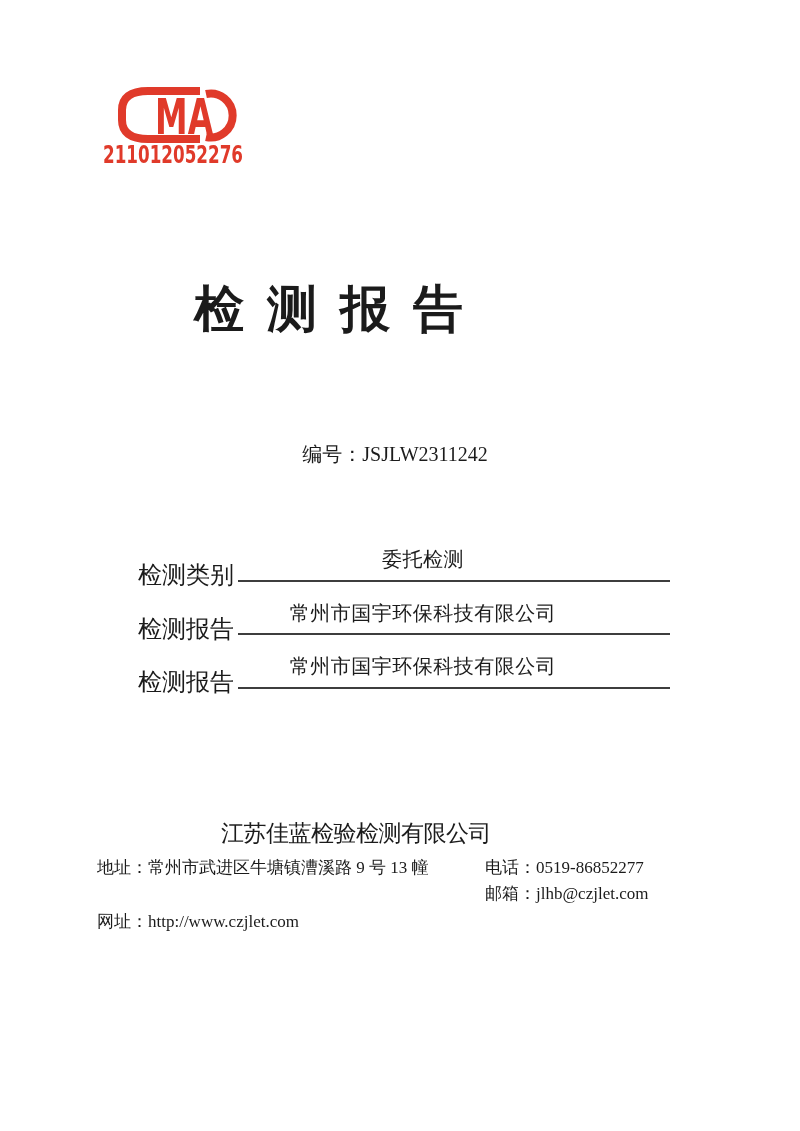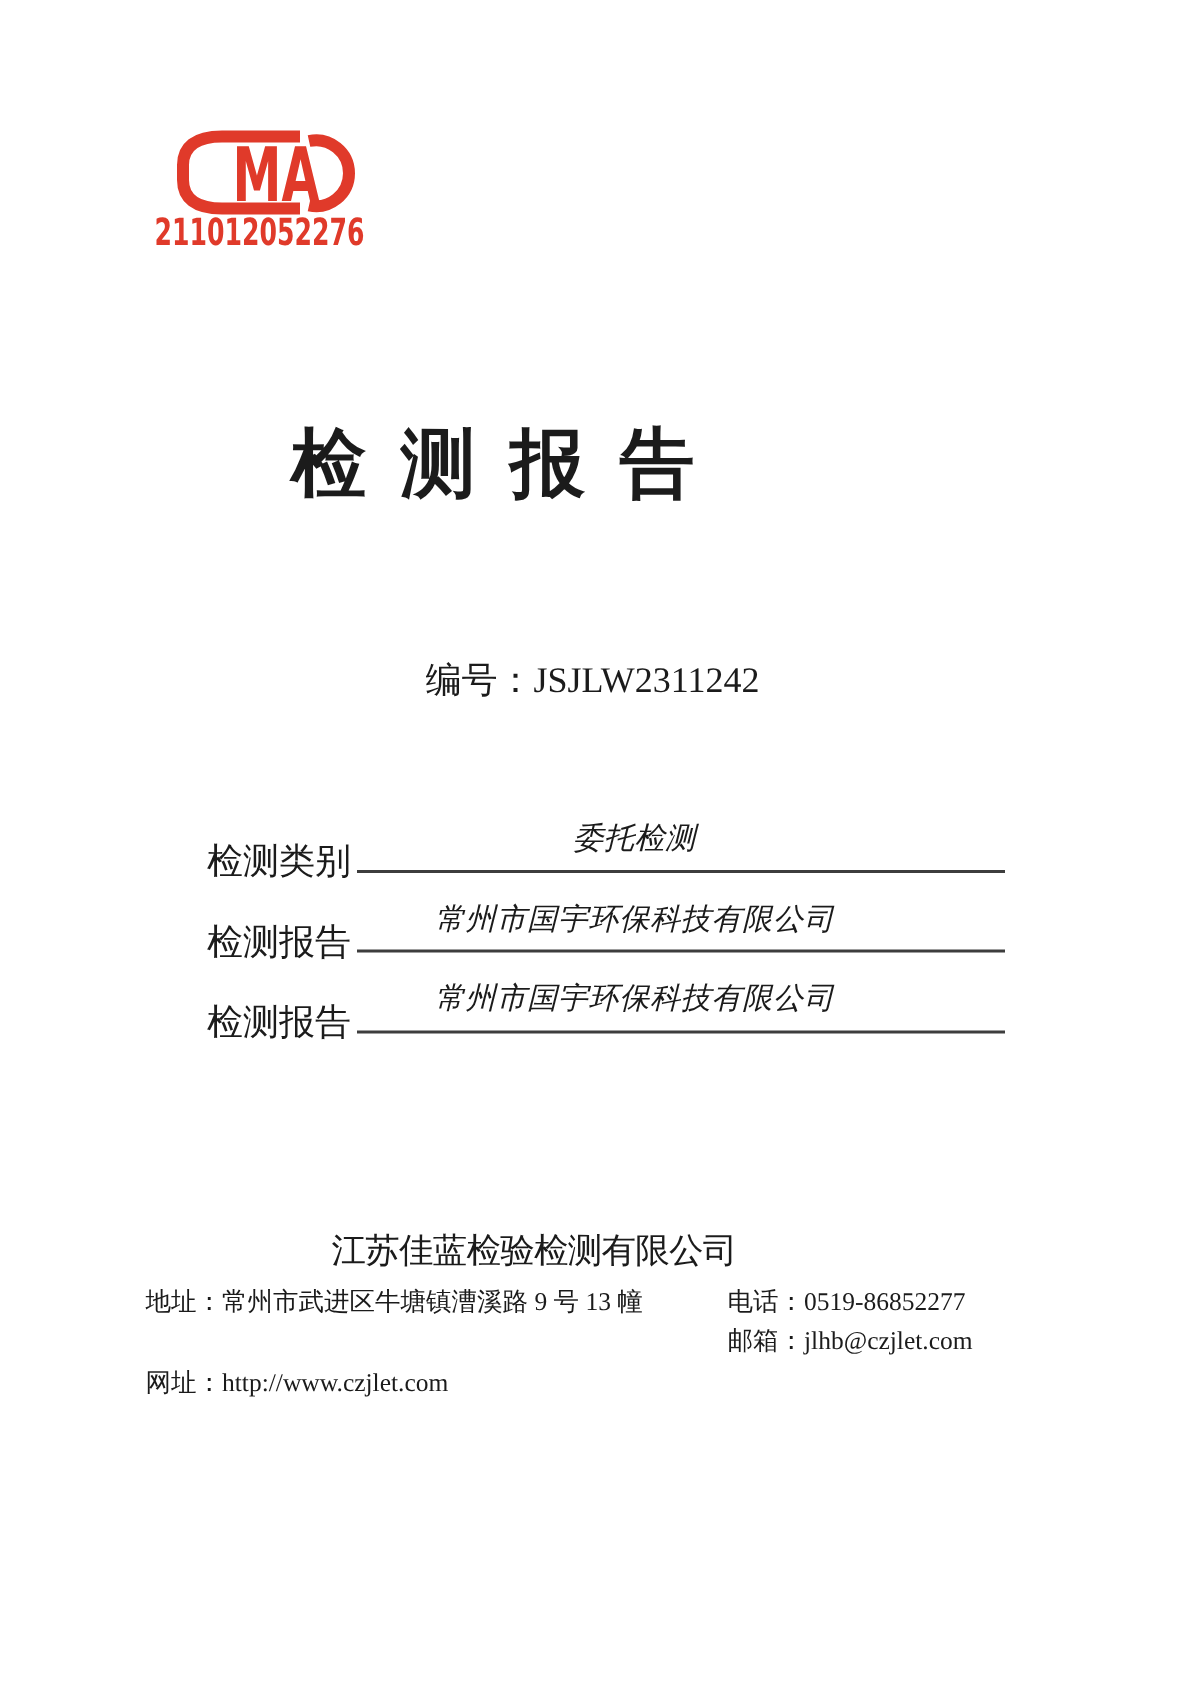--- a/index.html
+++ b/index.html
@@ -10,26 +10,26 @@
   .cma-svg{position:absolute;left:100px;top:84px;width:145px;height:85px;}
 
   
   .title{position:absolute;left:0;right:0;top:279px;text-align:center;
          font-family:"DejaVu Sans","Liberation Sans",sans-serif;
          font-weight:bold;font-size:50px;line-height:60px;
          letter-spacing:23px;transform:translateX(4px);white-space:nowrap;}
 
   
   .report-no{position:absolute;left:395px;top:441px;transform:translateX(-50%);
-             font-size:24px;line-height:26px;white-space:nowrap;}
+             font-size:20px;line-height:26px;white-space:nowrap;}
 
   
   .flabel{position:absolute;left:138px;font-size:24px;line-height:23px;white-space:nowrap;margin-top:16px;}
   .fvalue{position:absolute;left:423px;transform:translateX(-50%);
-          font-size:20px;line-height:23px;letter-spacing:0.5px;white-space:nowrap;font-style:italic;}
+          font-size:20px;line-height:23px;letter-spacing:0.5px;white-space:nowrap;}
   .fline{position:absolute;left:238px;width:432px;height:2px;background:#3d3d3d;}
 
   
   .company{position:absolute;left:356px;top:820px;transform:translateX(-50%);
            font-size:23px;line-height:28px;letter-spacing:-0.5px;white-space:nowrap;text-align:center;}
   .foot{position:absolute;font-size:17px;line-height:22px;white-space:nowrap;}
 
   
   .seal-svg{position:absolute;left:726px;top:492px;width:74px;height:132px;}
 </style>

